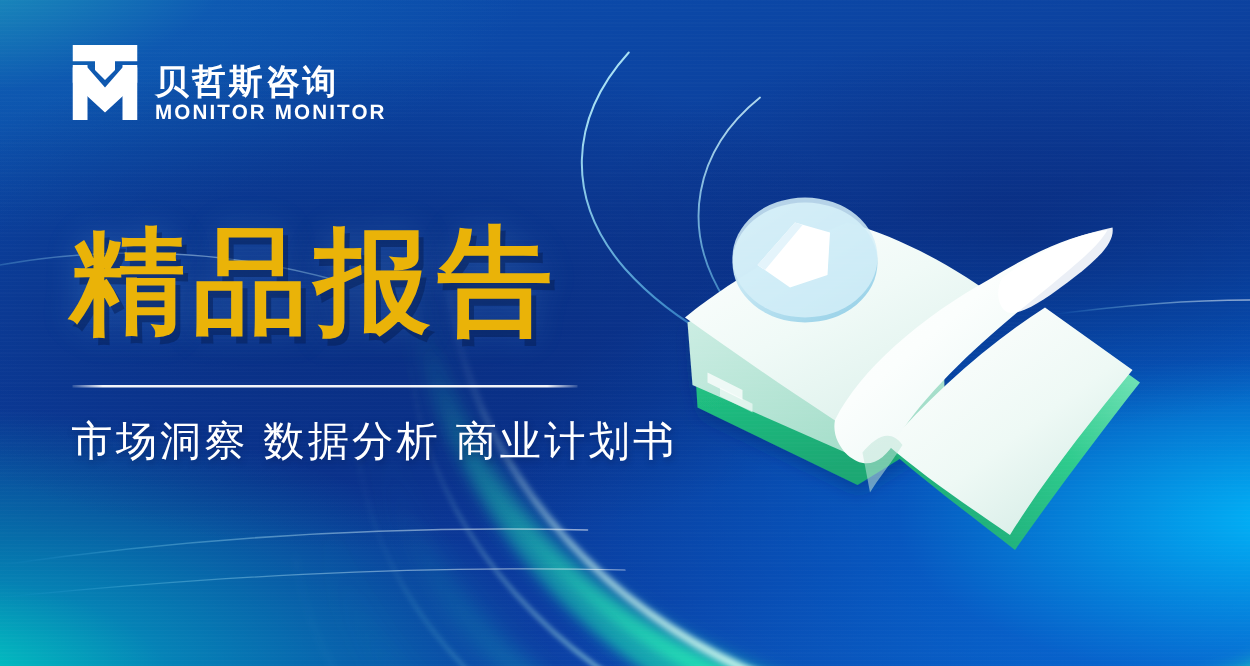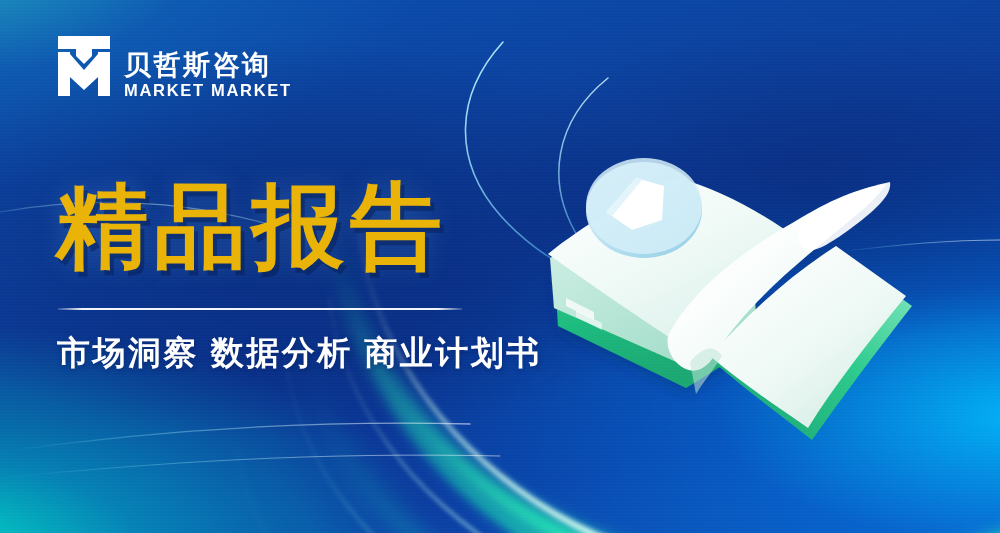--- a/index.html
+++ b/index.html
@@ -255,21 +255,21 @@
     width: 404px;
     height: 2px;
     background: linear-gradient(to right, rgba(255,255,255,0.15) 0%, rgba(255,255,255,0.95) 6%, rgba(255,255,255,0.95) 94%, rgba(255,255,255,0.15) 100%);
   }
 
   .subtitle {
     position: absolute;
     left: 57px;
     top: 332px;
     font-size: 33px;
-    font-weight: 700;
+    font-weight: 400;
     color: #ffffff;
     letter-spacing: 2.5px;
     line-height: 1.3;
     white-space: nowrap;
     text-shadow: 1px 2px 5px rgba(4,26,78,0.40);
   }
 </style>
 </head>
 <body>
 
@@ -410,21 +410,21 @@
       <path d="M0,0 L52,0 L52,13 L34,13 L34,20 L26,28 L18,20 L18,13 L0,13 Z" fill="#ffffff"></path>
 
       <path d="M0,16 L12,16 L12,60 L0,60 Z" fill="#ffffff"></path>
 
       <path d="M40,16 L52,16 L52,60 L40,60 Z" fill="#ffffff"></path>
 
       <path d="M0,18 L12,18 L26,34 L40,18 L52,18 L52,30 L26,54 L0,30 Z" fill="#ffffff"></path>
     </svg>
     <div class="logo-text">
       <div class="logo-cn">贝哲斯咨询</div>
-      <div class="logo-en">MARKET MARKET</div>
+      <div class="logo-en">MONITOR MONITOR</div>
     </div>
   </div>
 
   <div class="headline">精品报告</div>
 
   <div class="divider"></div>
 
   <div class="subtitle">市场洞察 数据分析 商业计划书</div>
 
 </div>

